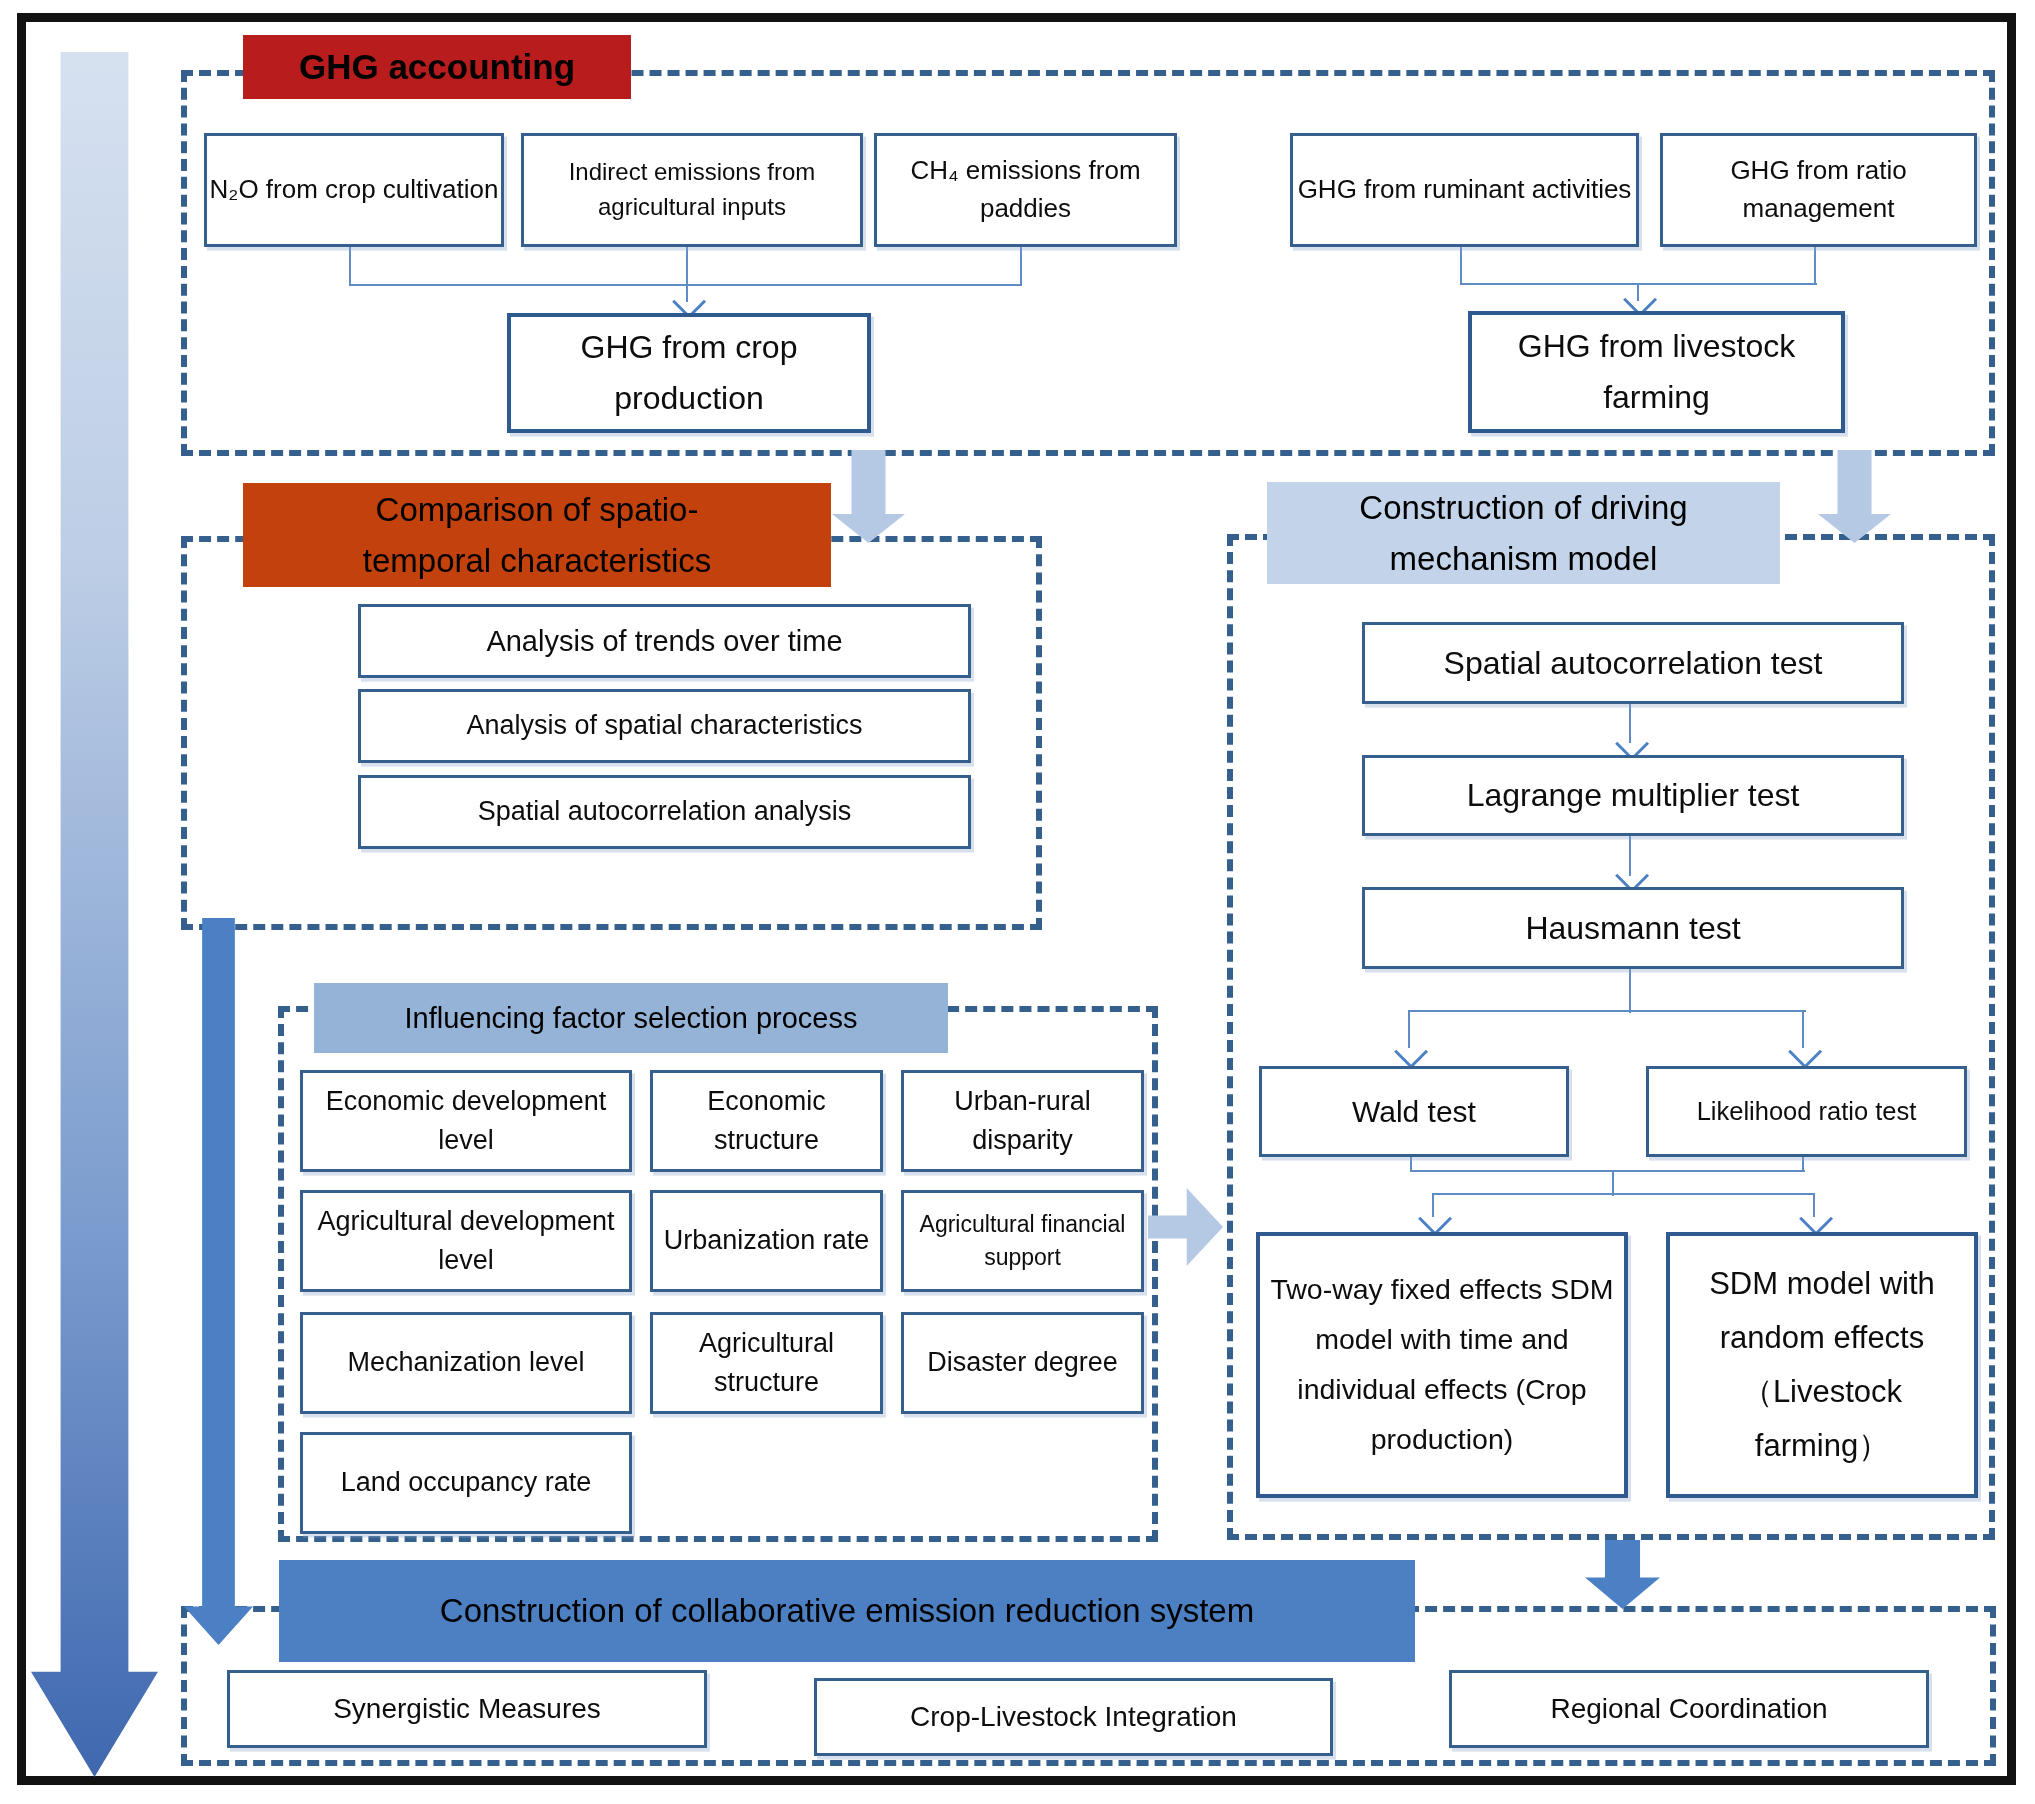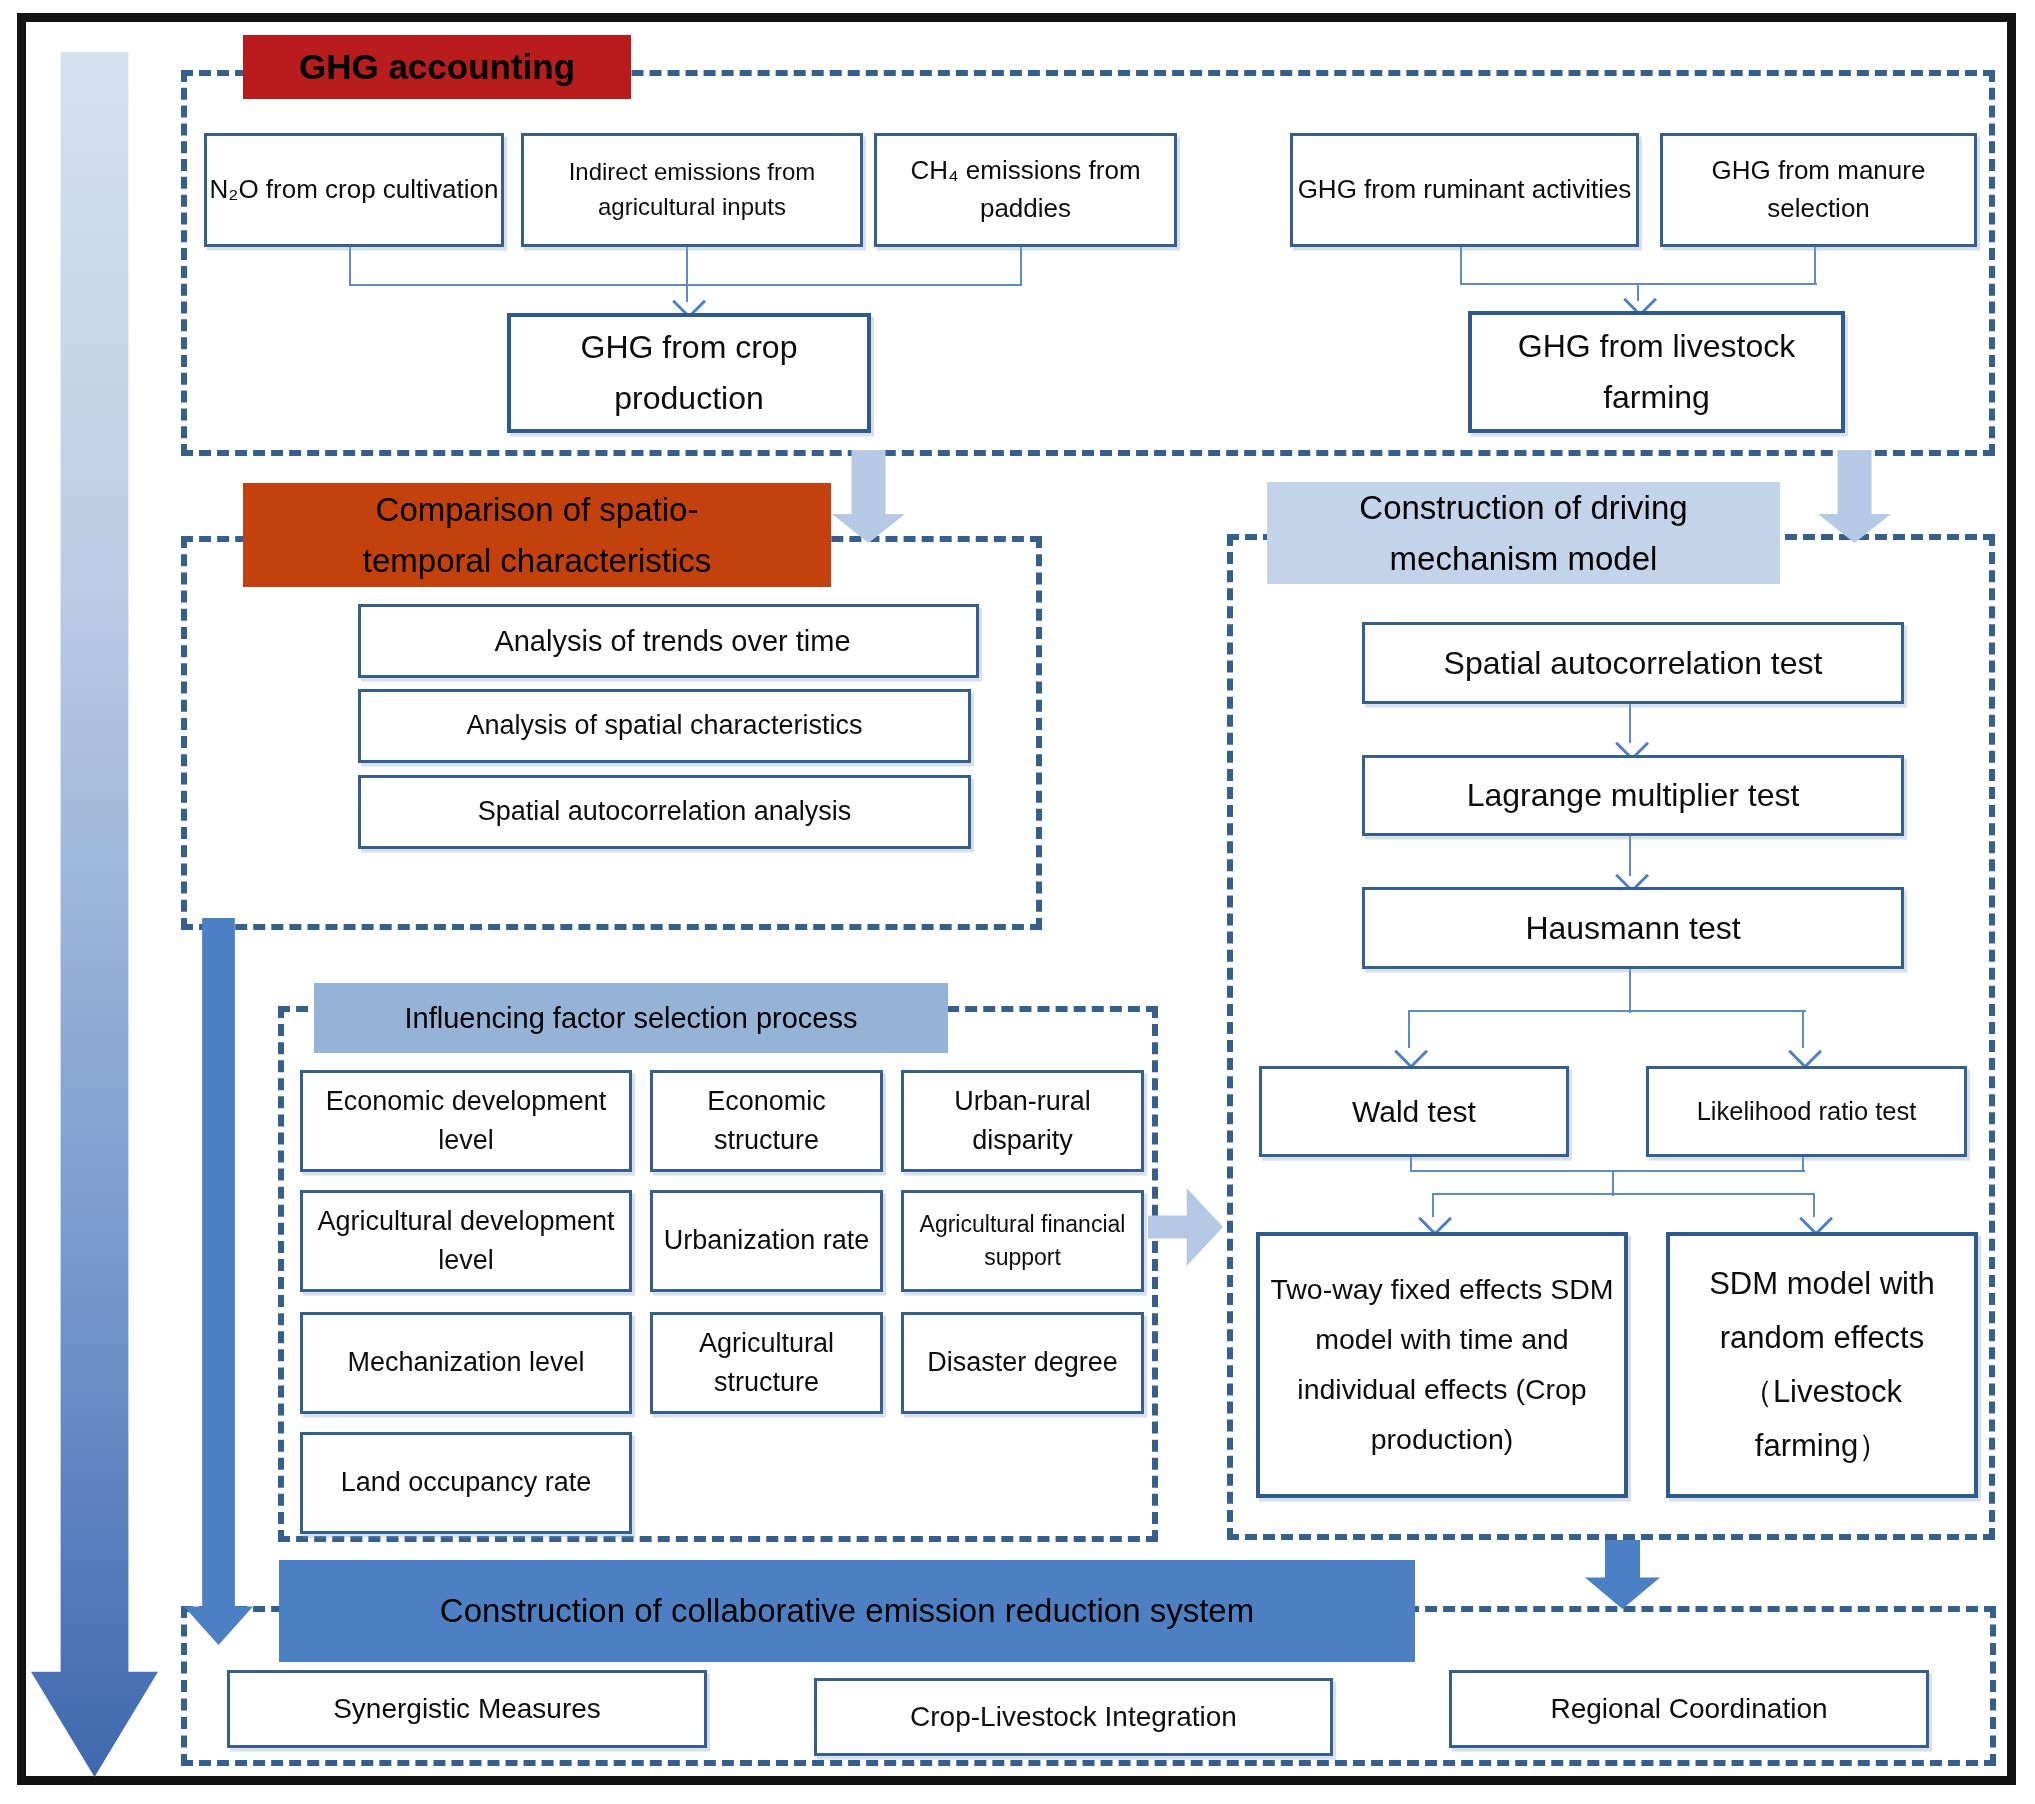--- a/index.html
+++ b/index.html
@@ -46,21 +46,21 @@
 
   <div class="box" style="left:874px;top:133px;width:297px;height:108px;font-size:26px;">
       <span>CH₄ emissions from paddies</span>
     </div>
 
   <div class="box" style="left:1290px;top:133px;width:343px;height:108px;font-size:26px;">
       <span>GHG from ruminant activities</span>
     </div>
 
   <div class="box" style="left:1660px;top:133px;width:311px;height:108px;font-size:26px;">
-      <span>GHG from manure selection</span>
+      <span>GHG from ratio management</span>
     </div>
 
   <div class="vline" style="left:349px;top:241px;width:2.4px;height:45px;"></div>
   <div class="vline" style="left:1020px;top:241px;width:2.4px;height:45px;"></div>
   <div class="hline" style="left:349px;top:284px;width:673px;height:2.4px;"></div>
   <div class="vline" style="left:686px;top:241px;width:2.4px;height:61px;"></div>
   <div class="chev" style="left:677px;top:290px;"></div>
 
   <div class="vline" style="left:1460px;top:241px;width:2.4px;height:44px;"></div>
   <div class="vline" style="left:1814px;top:241px;width:2.4px;height:44px;"></div>
@@ -82,21 +82,21 @@
               clip-path:polygon(26.7% 0,73.3% 0,73.3% 68.8%,100% 68.8%,50% 100%,0 68.8%,26.7% 68.8%);"></div>
 
   <div class="dashedbox" style="left:181px;top:536px;width:849px;height:382px;"></div>
 
   <div class="titlebar" style="left:243px;top:483px;width:588px;height:104px;background:#c2410c;
               font-size:33px;line-height:1.55;flex-direction:column;">
     <span>Comparison of spatio-</span>
     <span>temporal characteristics</span>
   </div>
 
-  <div class="box" style="left:358px;top:604px;width:607px;height:68px;font-size:29px;padding-left:8px;">
+  <div class="box" style="left:358px;top:604px;width:607px;height:68px;font-size:29px;">
       <span>Analysis of trends over time</span>
     </div>
 
   <div class="box" style="left:358px;top:689px;width:607px;height:68px;font-size:27px;">
       <span>Analysis of spatial characteristics</span>
     </div>
 
   <div class="box" style="left:358px;top:775px;width:607px;height:68px;font-size:27px;">
       <span>Spatial autocorrelation analysis</span>
     </div>

